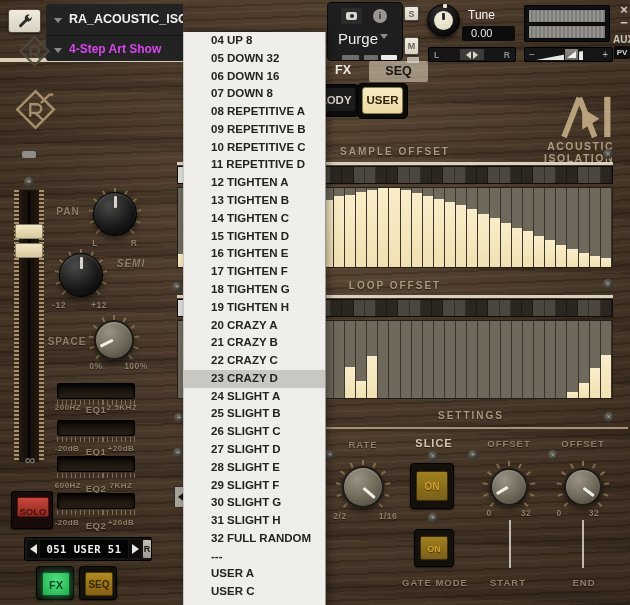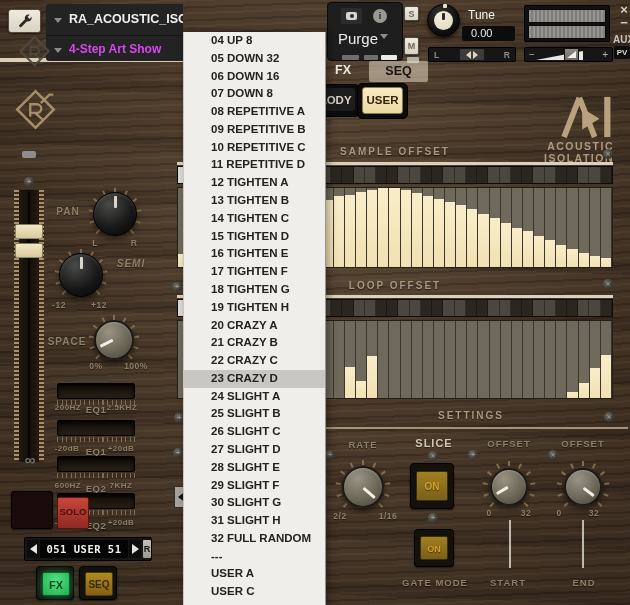--- a/index.html
+++ b/index.html
@@ -736,21 +736,21 @@
         <span></span>
         <span></span>
       </span>
     </div>
   <div class="hticks" style="left:57px;top:510px;width:78px;"></div>
   <div class="ab lbl" style="left:50px;top:518px;width:34px;font-size:8px;">-20dB</div>
   <div class="ab lbl" style="left:85px;top:521px;width:22px;font-size:9.5px;">EQ2</div>
   <div class="ab lbl" style="left:104px;top:518px;width:34px;font-size:8px;">+20dB</div>
 
   <div class="btn-frame" style="left:11px;top:491px;width:42px;height:38px;background:#190b09;border-radius:3px;">
-    <span style="position:absolute;left:5px;top:5px;width:32px;height:32px;background:linear-gradient(#c8473c,#8f2922);border:1px solid #5e120c;border-radius:2px;color:#43100a;font-weight:bold;font-size:9.5px;text-align:center;line-height:28px;margin-left:40px;">SOLO</span>
+    <span style="position:absolute;left:5px;top:5px;width:32px;height:20px;background:linear-gradient(#c8473c,#8f2922);border:1px solid #5e120c;border-radius:2px;color:#43100a;font-weight:bold;font-size:9.5px;text-align:center;line-height:28px;">SOLO</span>
   </div>
 
   <div class="ab" style="left:24px;top:537px;width:128px;height:24px;background:#161616;border:1px solid #000;border-radius:2px;">
     <span class="ab" style="left:2px;top:2px;width:12px;height:18px;background:#0c0c0c;display:flex;align-items:center;justify-content:center;">
         <span class="tri-l"></span>
       </span>
     <span class="ab" style="left:15px;top:2px;width:88px;height:18px;background:#040404;color:#f4f3ef;font-family:'DejaVu Sans Mono',monospace;font-weight:bold;font-size:10.5px;text-align:center;line-height:19px;letter-spacing:.5px;">051 USER 51</span>
     <span class="ab" style="left:104px;top:2px;width:12px;height:18px;background:#0c0c0c;display:flex;align-items:center;justify-content:center;">
         <span class="tri-r"></span>
       </span>

